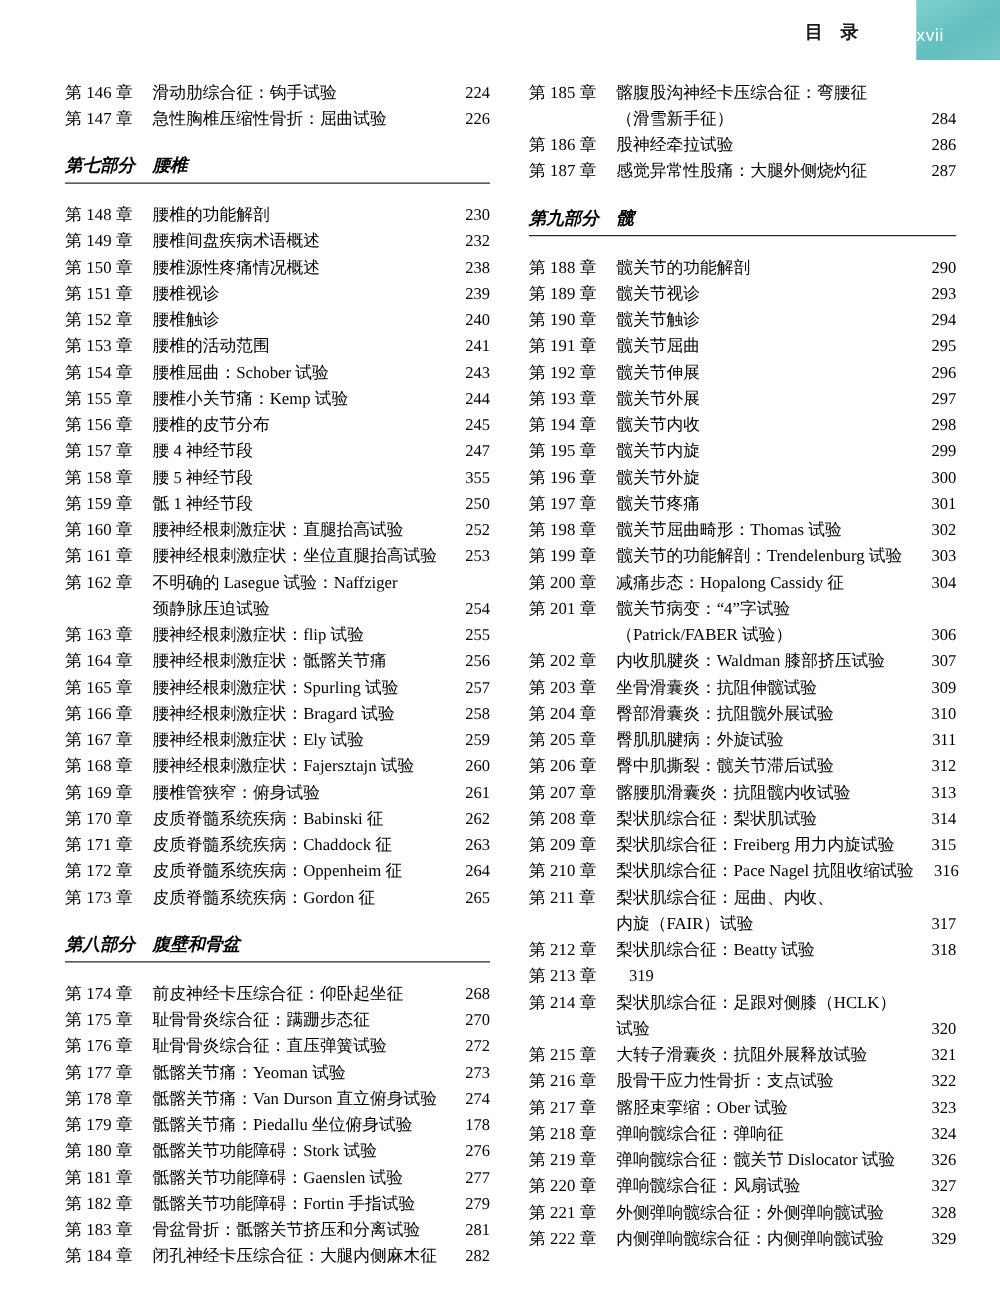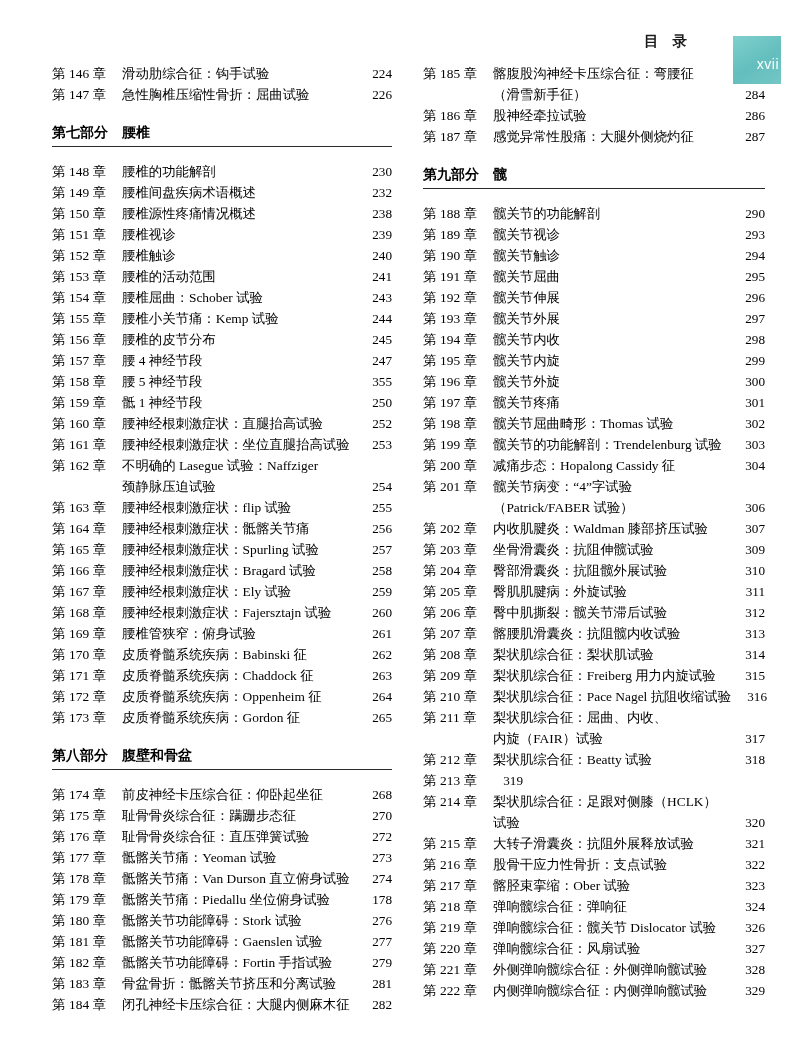--- a/index.html
+++ b/index.html
@@ -28,33 +28,31 @@
   #header-title {
     position: absolute;
     right: 108px;
     top: 16px;
     font-family: "Liberation Sans", "DejaVu Sans", sans-serif;
     font-weight: bold;
     font-size: 14.5px;
     letter-spacing: 5px;
     color: #1a1a1a;
     white-space: nowrap;
-    margin-top: 16px;
   }
   #page-number-badge {
     position: absolute;
     left: 733px;
     top: 0px;
-    width: 48px;
+    width: 67px;
     height: 48px;
     background: linear-gradient(150deg, #7fd0cd 0%, #63bebd 55%, #74c7c5 100%);
     display: flex;
     align-items: center;
-    justify-content: flex-end;
-    margin-top: 36px;
+    justify-content: flex-start;
   }
   #page-number-badge .num {
     font-family: "Liberation Sans", "DejaVu Sans", sans-serif;
     font-size: 14px;
     color: #ffffff;
     letter-spacing: 0.5px;
     padding-top: 8px;
     padding-right: 2px;
   }
 
@@ -105,20 +103,21 @@
   }
   .part-header .part-row {
     display: flex;
     align-items: flex-start;
     font-family: "Liberation Sans", "DejaVu Sans", sans-serif;
     font-weight: bold;
     font-size: 14px;
     line-height: 20px;
     white-space: nowrap;
     color: #000;
+    font-style: italic;
   }
   .part-header .part-label { flex: 0 0 auto; width: 70px; }
   .part-header .part-name  { flex: 1 1 auto; }
   .part-header .rule {
     margin-top: 4px;
     height: 1px;
     background: #2a2a2a;
     width: 100%;
   }
   .part-gap { height: 9px; }

